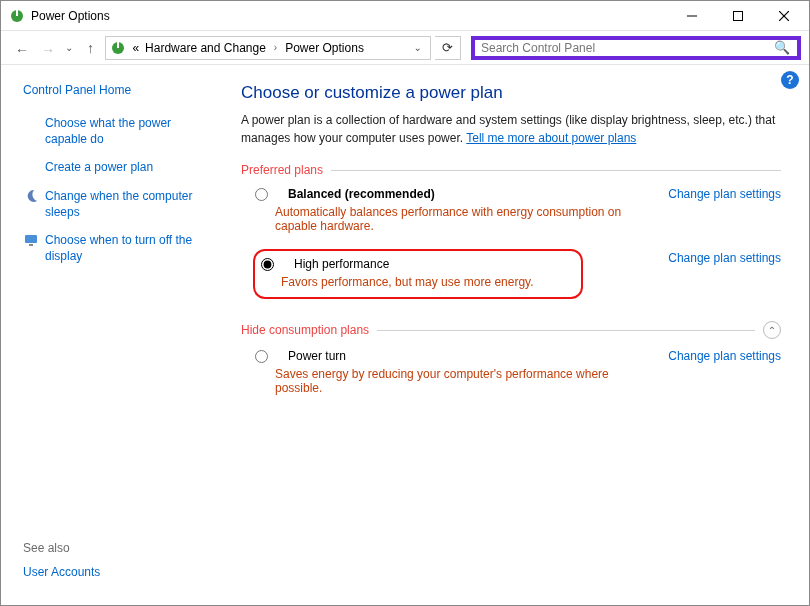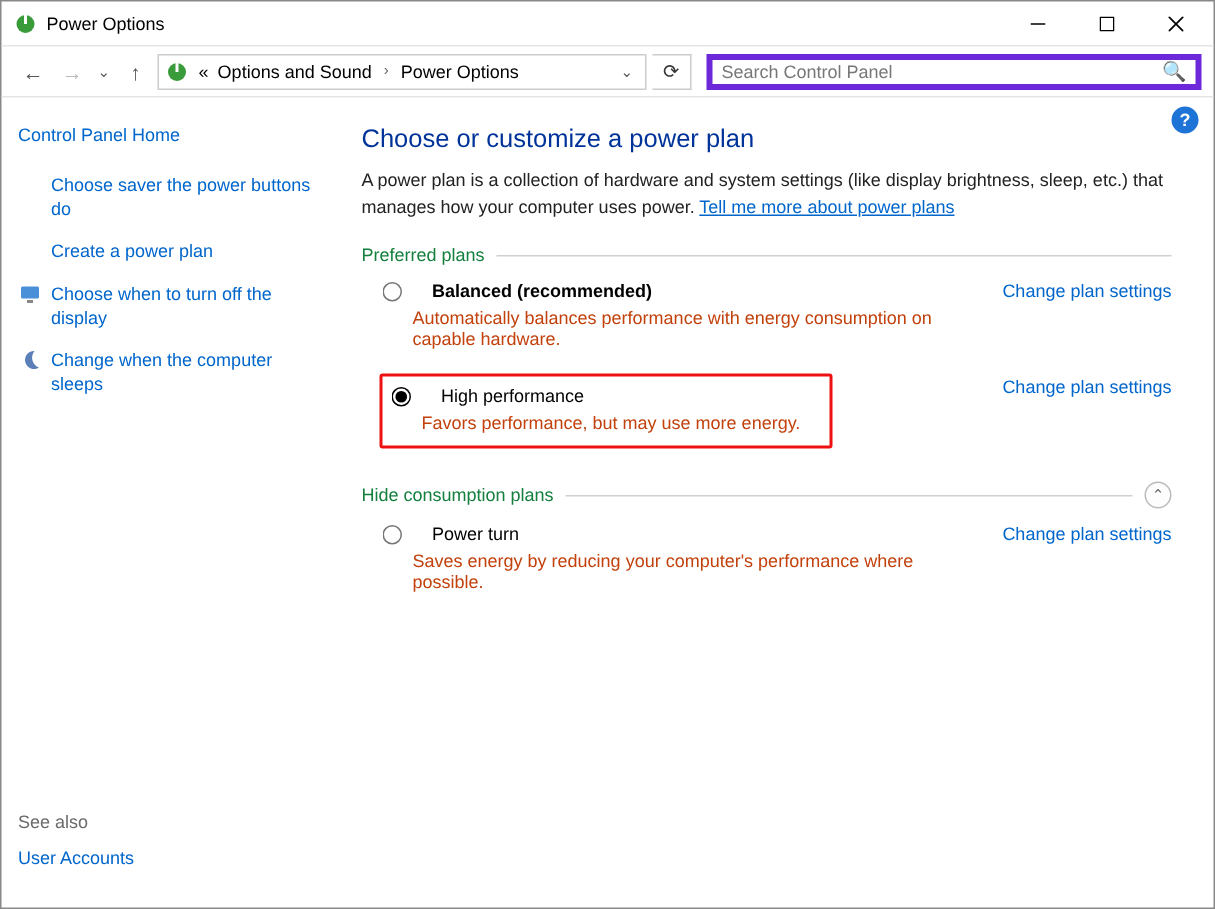--- a/index.html
+++ b/index.html
@@ -83,21 +83,21 @@
     flex:1;border:none;outline:none;font-size:12px;padding:0;
   }
   .searchbox input::placeholder{color:#777;}
   .searchicon { color:#555;font-size:13px;}
   
   .body {
     flex:1; display:flex; position:relative;
   }
   .sidebar {
     width: 220px;
-    padding: 18px 10px 10px 11px;
+    padding: 18px 10px 10px 22px;
     display:flex;flex-direction:column;
   }
   .sidebar a, .link { color:#0066cc; text-decoration:none; cursor:pointer; }
   .cp-home { margin-bottom:18px; display:block; }
   .side-item { display:flex; gap:6px; margin-bottom:12px; line-height:1.35; }
   .side-item .sicon { width:16px;height:16px;flex:0 0 16px;display:inline-flex;align-items:center;justify-content:center;}
   .side-item.noicon .sicon { visibility:hidden; }
   .sidebar-bottom { margin-top:auto; padding-bottom:16px;}
   .see-also { color:#6b6b6b; margin-bottom:10px; }
   
@@ -114,44 +114,44 @@
     margin:0 0 8px 0;
     color:#003399;
     font-weight:400;
     font-size:17px;
   }
   .intro { line-height:1.5; margin-bottom:16px; color:#222;}
   .intro .link { text-decoration:underline;margin-top:16px; }
   .section-header {
     display:flex;align-items:center;gap:8px;margin:10px 0 6px 0;
   }
-  .section-header .label { color:#15803d; white-space:nowrap;}
+  .section-header .label { color:#ef4444; white-space:nowrap;}
   .section-header .rule {
     flex:1; height:1px; background:#d0d0d0;
   }
   .expand-circle {
     width:18px;height:18px;border:1px solid #bbb;border-radius:50%;
     display:flex;align-items:center;justify-content:center;font-size:10px;color:#666;
     background:#fdfdfd;
   }
   .plan-row {
     display:flex; padding:4px 0;
   }
   .plan-left { flex:1; padding-left:14px;}
   .plan-name { display:flex;align-items:center;gap:20px; font-size:12px;}
   .plan-name .bold { font-weight:600; }
   .plan-desc { margin:4px 0 10px 20px; color:#c2410c;}
   .plan-link { white-space:nowrap; padding-left:16px;}
   input[type=radio]{ margin:0; width:13px;height:13px; accent-color:#000;}
   .highlight-box {
     border:2.5px solid #e11;
-    border-radius:2px;
+    border-radius:12px;
     padding:6px 8px 8px 6px;
     margin:-2px 0 8px -2px;
-    width: 302px;
+    width: 330px;
   }
   
   svg { display:block; }
 </style>
 </head>
 <body>
 
 <div class="window">
 
   <div class="titlebar">
@@ -188,21 +188,21 @@
     <div class="navbtn">↑</div>
 
     <div class="addrbox">
       <span class="icon16">
         <svg width="16" height="16" viewBox="0 0 16 16">
             <circle cx="8" cy="8" r="6" fill="#3a9b3a"></circle>
             <rect x="7" y="2" width="2" height="6" fill="#fff"></rect>
           </svg>
       </span>
       <span class="crumb">«</span>
-      <span class="crumb">Options and Sound</span>
+      <span class="crumb">Hardware and Change</span>
       <span class="crumb-sep">›</span>
       <span class="crumb">Power Options</span>
       <span class="addrspacer"></span>
       <span class="addr-dd">⌄</span>
     </div>
     <div class="refreshbtn">⟳</div>
 
     <div class="searchbox">
       <input type="text" placeholder="Search Control Panel" style="">
       <span class="searchicon">🔍</span>
@@ -210,42 +210,42 @@
   </div>
 
   <div class="body">
     <div class="help-icon">?</div>
 
     <div class="sidebar">
       <a class="cp-home link">Control Panel Home</a>
 
       <div class="side-item noicon">
         <span class="sicon"></span>
-        <a class="link">Choose saver the power buttons do</a>
+        <a class="link">Choose what the power capable do</a>
       </div>
       <div class="side-item noicon">
         <span class="sicon"></span>
         <a class="link">Create a power plan</a>
+      </div>
+      <div class="side-item">
+        <span class="sicon">
+          <svg width="16" height="16" viewBox="0 0 16 16">
+              <path d="M11 2a6 6 0 1 0 3 11 7 7 0 0 1-3-11z" fill="#5b7fb8"></path>
+            </svg>
+        </span>
+        <a class="link">Change when the computer sleeps</a>
       </div>
       <div class="side-item">
         <span class="sicon">
           <svg width="16" height="16" viewBox="0 0 16 16">
               <rect x="2" y="3" width="12" height="8" rx="1" fill="#4a90d9"></rect>
               <rect x="6" y="12" width="4" height="2" fill="#888"></rect>
             </svg>
         </span>
         <a class="link">Choose when to turn off the display</a>
-      </div>
-      <div class="side-item">
-        <span class="sicon">
-          <svg width="16" height="16" viewBox="0 0 16 16">
-              <path d="M11 2a6 6 0 1 0 3 11 7 7 0 0 1-3-11z" fill="#5b7fb8"></path>
-            </svg>
-        </span>
-        <a class="link">Change when the computer sleeps</a>
       </div>
 
       <div class="sidebar-bottom">
         <div class="see-also">See also</div>
         <a class="link">User Accounts</a>
       </div>
     </div>
 
     <div class="main">
       <h1>Choose or customize a power plan</h1>

